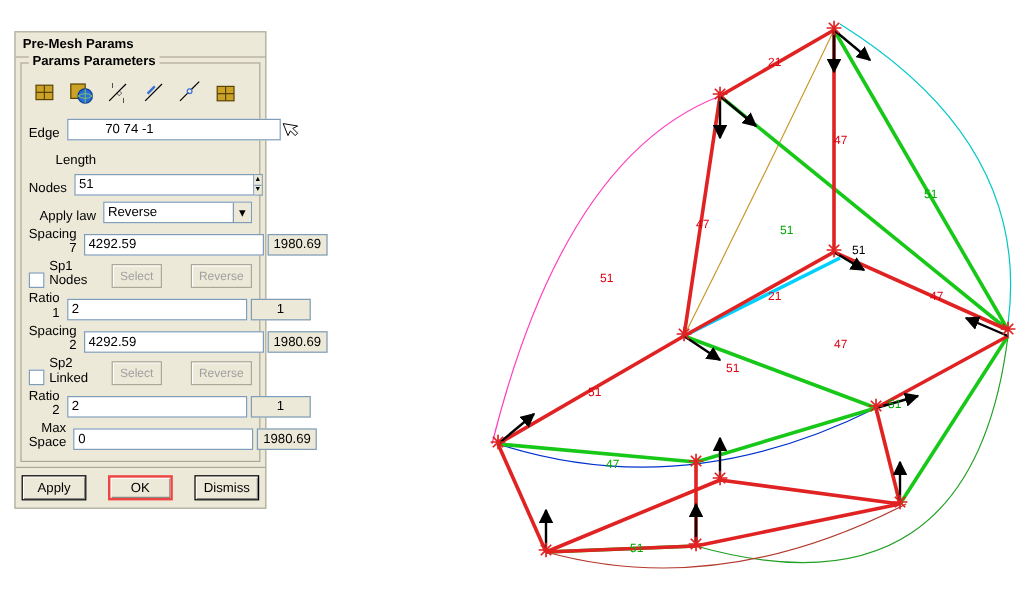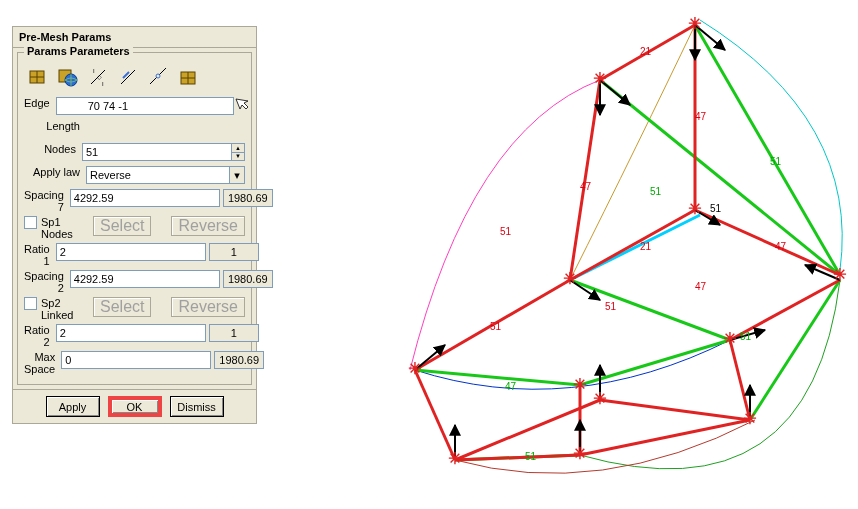--- a/index.html
+++ b/index.html
@@ -9,21 +9,21 @@
     font-size: 11px;
     background: #fff;
     width: 858px;
     height: 509px;
     position: relative;
   }
   .dialog {
     position: absolute;
     left: 12px;
     top: 26px;
-    width: 245px;
+    width: 210px;
     background: #ece9d8;
     border: 1px solid #aca899;
   }
   .title {
     padding: 4px 6px;
     font-weight: bold;
     color: #000;
     border-bottom: 1px solid #aca899;
   }
   .group {
@@ -51,21 +51,21 @@
     width: 28px;
     height: 28px;
     border: 1px solid transparent;
     display: flex;
     align-items: center;
     justify-content: center;
     cursor: pointer;
   }
   .row {
     display: flex;
-    align-items: flex-start;
+    align-items: flex-end;
     margin-bottom: 3px;
     min-height: 20px;
   }
   .label {
     width: 62px;
     text-align: right;
     padding-right: 6px;
     color: #000;
   }
   .field {
@@ -86,48 +86,48 @@
   }
   .field.small {
     flex: 0 0 50px;
     margin-left: 3px;
     text-align: left;
   }
   .std-btn, .dis-btn {
     height: 20px;
     border: 1px solid #aca899;
     background: #ece9d8;
-    font-size: 16px;
+    font-size: 10px;
     font-family: inherit;
     padding: 0 6px;
     box-shadow: inset 1px 1px 0 #fff, inset -1px -1px 0 #888;
     cursor: pointer;
   }
   .dis-btn { color:#a0a0a0; cursor:default; box-shadow: inset 1px 1px 0 #fff; }
   .checkbox {
     width: 13px; height: 13px; border:1px solid #7f9db9; background:#fff; margin-right:4px; flex:0 0 13px;
   }
   .btn-row {
     display: flex;
     justify-content: center;
-    gap: 8px;
+    gap: 18px;
     padding: 6px 4px;
     border-top: 1px solid #aca899;
     margin-top:2px;
   }
   .btn-main {
     min-width: 54px; height:21px;
     border:1px solid #000;
     background:#ece9d8;
     font-size:11px;
     font-family:inherit;
     box-shadow: inset 1px 1px 0 #fff, inset -1px -1px 0 #888;
     cursor:pointer;
   }
-  .btn-ok { border:4px solid #ef4444; }
+  .btn-ok { border:2px solid #ef4444; }
   .select-wrap { position:relative; flex:1; }
   .select-arrow {
     position:absolute; right:1px; top:1px; width:15px; height:16px;
     background:#ece9d8; border-left:1px solid #7f9db9;
     display:flex; align-items:center; justify-content:center;
   }
   .spinner { width:14px; height:18px; display:flex; flex-direction:column; border:1px solid #7f9db9; border-left:none;}
   .spinner div { flex:1; background:#ece9d8; display:flex;align-items:center;justify-content:center; font-size:6px;}
   .spinner div:first-child{border-bottom:1px solid #7f9db9;}
   .viewport {

